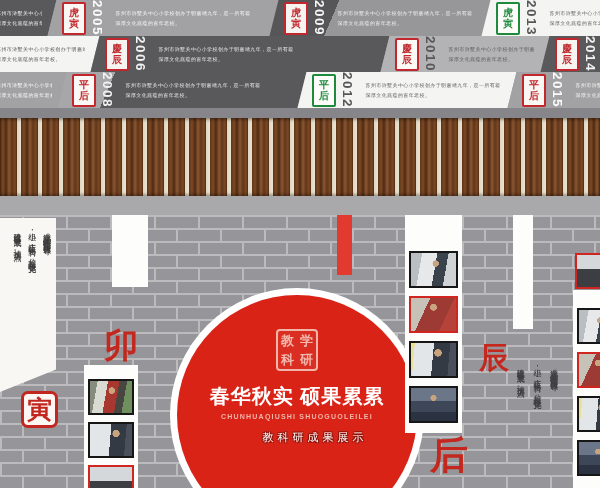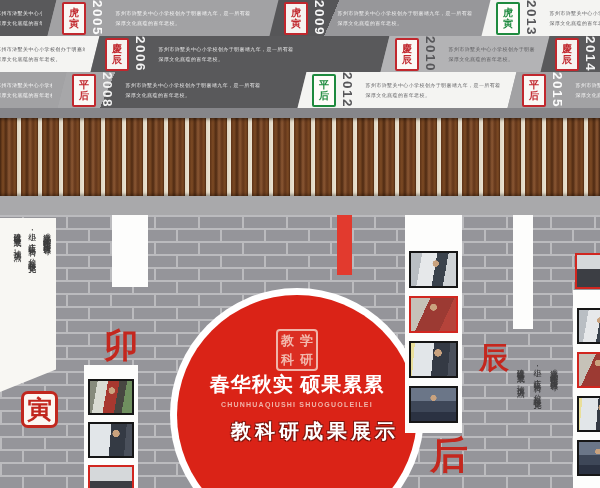--- a/index.html
+++ b/index.html
@@ -73,23 +73,23 @@
   
   #ring{position:absolute;left:170px;top:73px;width:254px;height:254px;border-radius:50%;
         background:#fff;z-index:2;}
   #circle{position:absolute;left:177px;top:80px;width:240px;height:240px;border-radius:50%;
         background:#da2317;z-index:2;display:flex;flex-direction:column;align-items:center;
         padding-top:34px;box-sizing:border-box;}
   #circle-seal{width:42px;height:42px;border:2px solid #f0b4a9;border-radius:4px;
         display:grid;grid-template-columns:1fr 1fr;place-items:center;
         color:#f2b9ae;font-family:"Liberation Serif",serif;font-weight:700;font-size:13px;
         background:rgba(255,255,255,.05);box-sizing:border-box;}
-  #circle-title{font-size:20px;font-weight:700;color:#fff;letter-spacing:1px;white-space:nowrap;}
+  #circle-title{margin-top:12px;font-size:20px;font-weight:700;color:#fff;letter-spacing:1px;white-space:nowrap;}
   #circle-pinyin{margin-top:3px;font-size:7px;font-weight:700;color:#f0b4a9;letter-spacing:1.2px;white-space:nowrap;}
-  #circle-subtitle{margin-top:10px;font-size:20px;font-weight:700;color:#fff;letter-spacing:4px;white-space:nowrap;
+  #circle-subtitle{margin-top:10px;font-size:11px;font-weight:400;color:#fff;letter-spacing:4px;white-space:nowrap;
         text-shadow:1px 1px 0 #7e150e,-1px 1px 0 #7e150e,1px -1px 0 #7e150e,-1px -1px 0 #7e150e;padding-left:36px;}
 
   
   .pstrip{display:flex;flex-direction:column;align-items:center;box-sizing:border-box;}
   #strip-left{left:84px;top:150px;width:54px;height:123px;padding-top:14px;gap:7px;}
   #strip-right{left:405px;top:0;width:57px;height:218px;padding-top:36px;gap:8px;}
   #strip-far{left:573px;top:75px;width:50px;height:198px;padding-top:18px;gap:8px;}
   .photo{flex:0 0 auto;box-sizing:border-box;}
   #strip-left .photo{width:46px;height:36px;}
   #strip-right .photo{width:49px;height:37px;}

